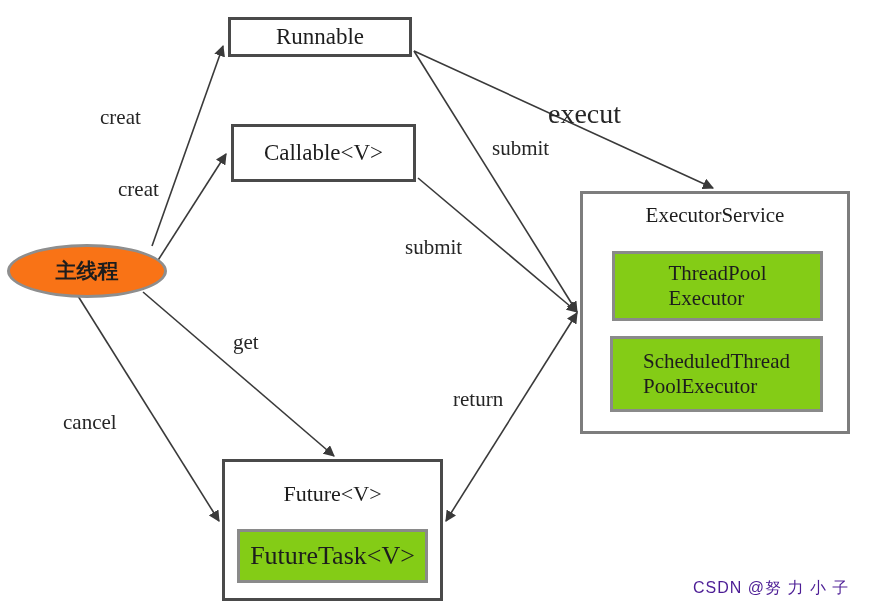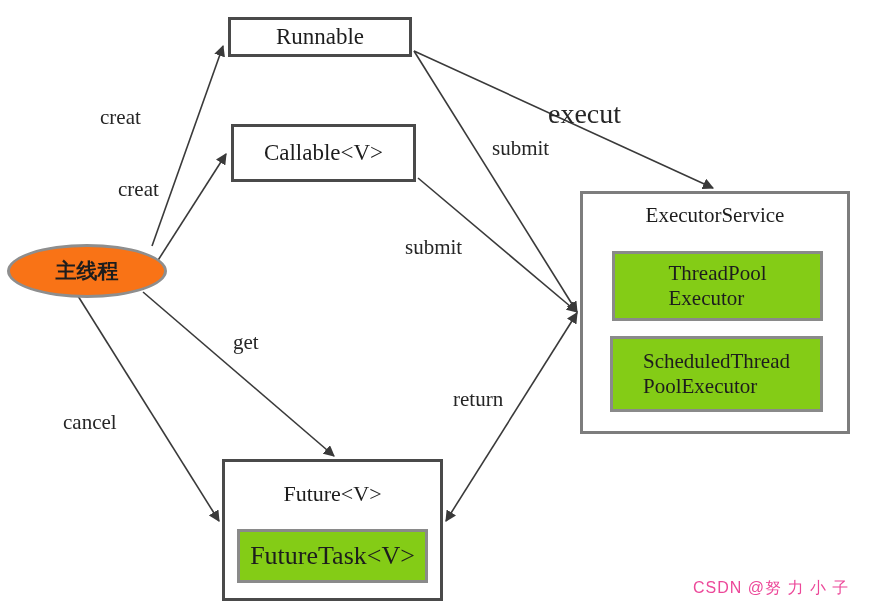--- a/index.html
+++ b/index.html
@@ -76,21 +76,21 @@
   }
   .edge-label {
     position: absolute;
     white-space: nowrap;
     color: #262626;
     font-family: "Liberation Serif", "DejaVu Serif", serif;
   }
   .watermark {
     position: absolute;
     white-space: nowrap;
-    color: #ec4899;
+    color: #4c1d95;
     font-family: "Liberation Sans", "DejaVu Sans", sans-serif;
     font-size: 16px;
     letter-spacing: 1px;
   }
 </style>
 </head>
 <body>
 
 <div id="diagram-root">
 

